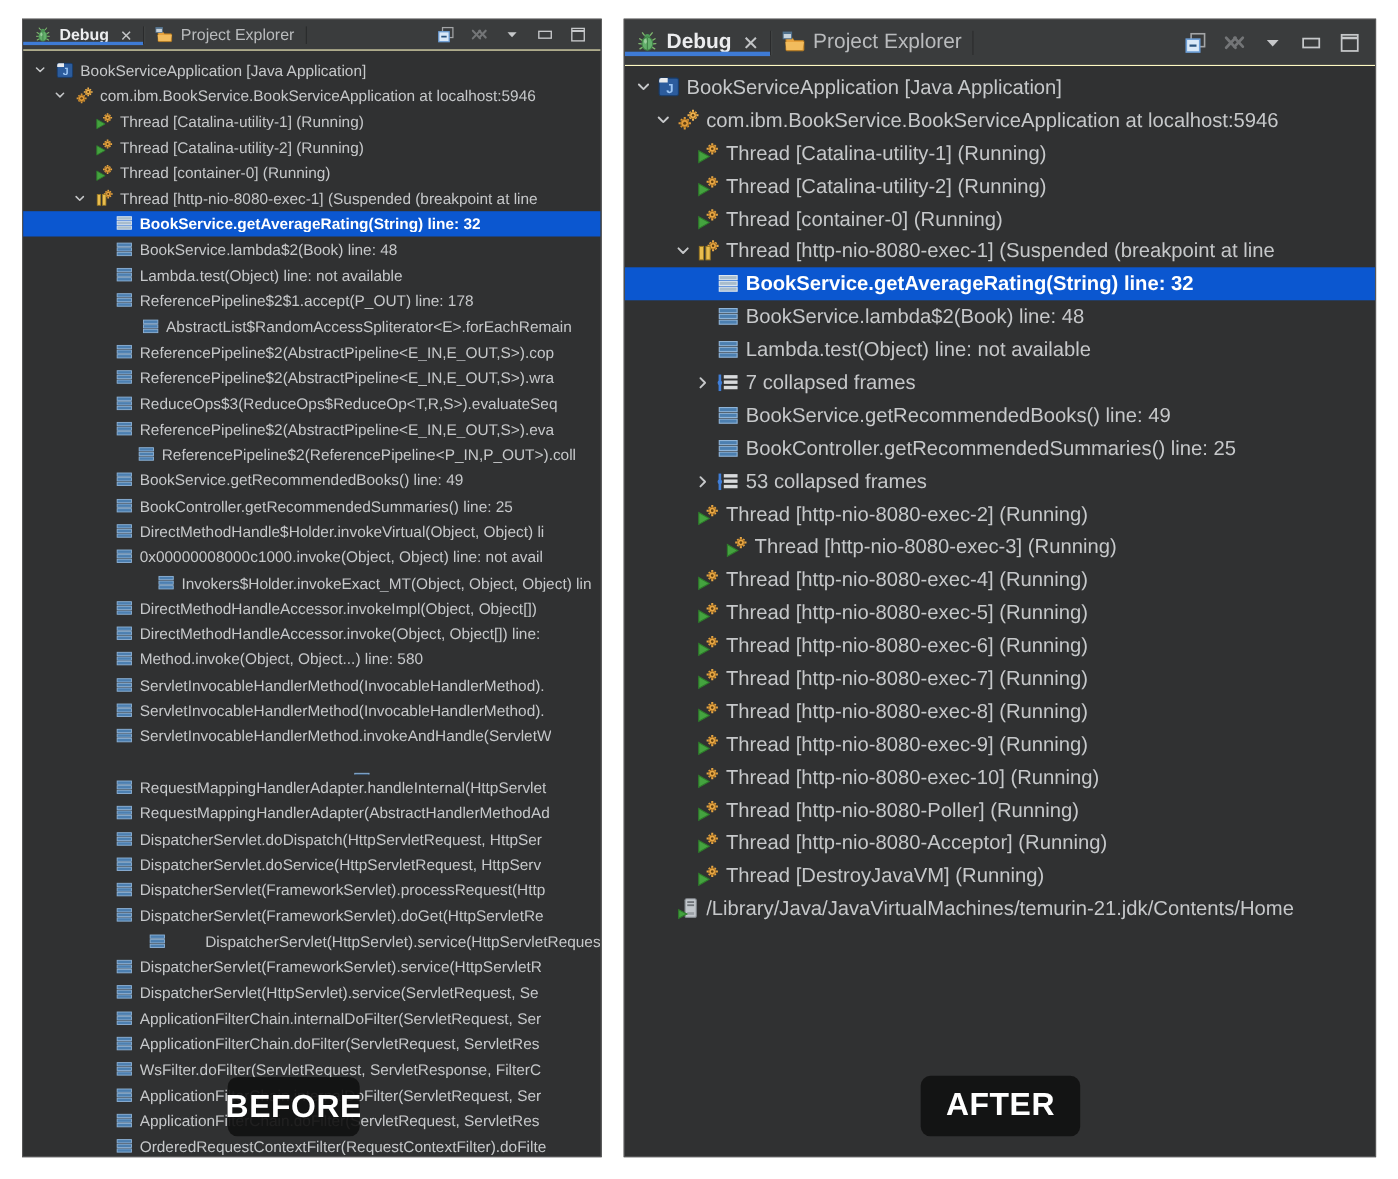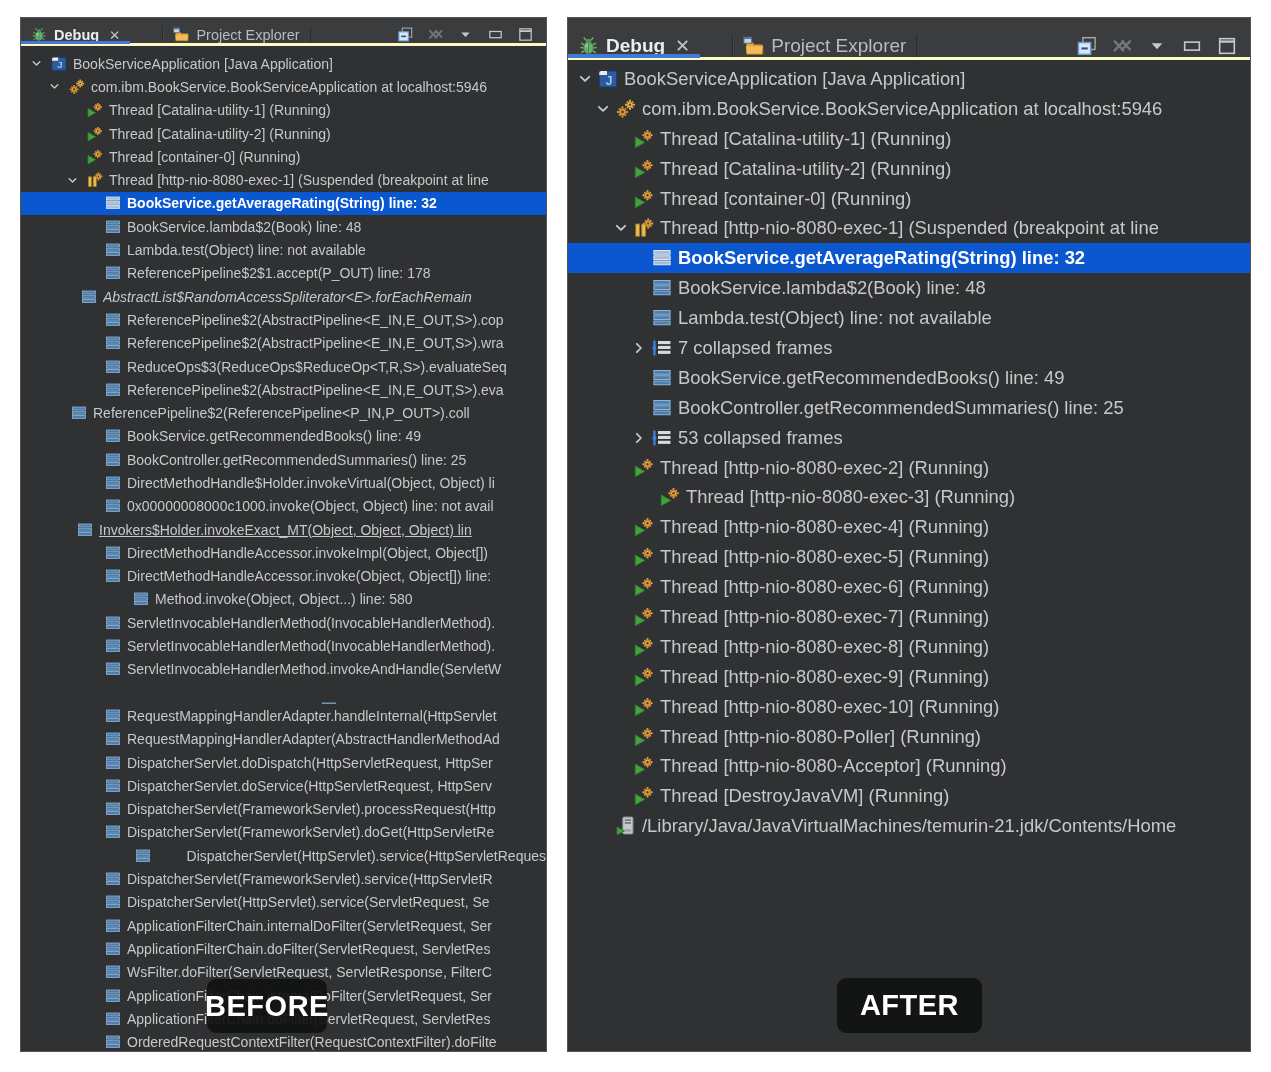--- a/index.html
+++ b/index.html
@@ -7,21 +7,21 @@
   .stage { position:relative; width:1271px; height:1072px; background:#ffffff; overflow:hidden; }
 
   .panel { position:absolute; background:var(--panel-bg); border:1px solid #565656; overflow:hidden; }
   .panel-before { left:20px; top:17px; width:527px; height:1035px; }
   .panel-after  { left:567px; top:17px; width:684px; height:1035px; }
 
   
   .panel.small { --rh:23.3px; --fs:14px;   --is:16px; --tabh:28px; --tabfs:14.5px; --chev:11px; --tabicon:16px; --toolicon:17px; --underh:3px; --treepad:6px; }
   .panel.big   { --rh:29.9px; --fs:18.4px; --is:20px; --tabh:42px; --tabfs:19px;   --chev:14px; --tabicon:21px; --toolicon:22px; --underh:4px; --treepad:4px; }
 
-  .tabbar { display:flex; align-items:flex-end; height:var(--tabh); background:var(--tabbar-bg); border-bottom:3px solid #fef9c3;gap:32px; }
+  .tabbar { display:flex; align-items:center; height:var(--tabh); background:var(--tabbar-bg); border-bottom:1px solid #fef9c3; }
   .tab { position:relative; display:flex; align-items:center; gap:7px; padding:0 10px; white-space:nowrap; cursor:default; }
   .tab.active::after { content:""; position:absolute; left:0; right:0; bottom:-1px; height:var(--underh); background:var(--underline); }
   .tab .tab-label { font-size:var(--tabfs); color:#b9bbbd; }
   .tab.active .tab-label { color:#ecedef; font-weight:bold; }
   .tab .tclose { color:#c2c4c6; font-size:calc(var(--tabfs) - 1px); padding-left:3px; }
   .tab.pe { border-left:1px solid #2a2b2c; border-right:1px solid #2a2b2c; box-shadow:inset 1px 0 0 #454748; }
   .tabicon { width:var(--tabicon); height:var(--tabicon); display:flex; }
   .tabicon svg, .toolicon svg, .ticon svg, .chevslot svg { display:block; width:100%; height:100%; }
 
   .toolbar { margin-left:auto; display:flex; align-items:center; gap:13px; padding-right:12px; }
@@ -296,21 +296,21 @@
             <svg viewBox="0 0 16 16">
               <g fill="#4c7fb0" stroke="#8fb4d8" stroke-width="0.8">
     <rect x="1.5" y="2" width="13" height="3"></rect>
                 <rect x="1.5" y="6.2" width="13" height="3"></rect>
                 <rect x="1.5" y="10.4" width="13" height="3"></rect>
               </g>
             </svg>
           </span>
           <span class="lbl">ReferencePipeline$2$1.accept(P_OUT) line: 178</span>
         </div>
-        <div class="row" style="padding-left: 40px; font-style: italic;">
+        <div class="row" style="padding-left: 88px;">
           <span class="chevslot"></span>
           <span class="ticon">
             <svg viewBox="0 0 16 16">
               <g fill="#4c7fb0" stroke="#8fb4d8" stroke-width="0.8">
     <rect x="1.5" y="2" width="13" height="3"></rect>
                 <rect x="1.5" y="6.2" width="13" height="3"></rect>
                 <rect x="1.5" y="10.4" width="13" height="3"></rect>
               </g>
             </svg>
           </span>
@@ -361,21 +361,21 @@
             <svg viewBox="0 0 16 16">
               <g fill="#4c7fb0" stroke="#8fb4d8" stroke-width="0.8">
     <rect x="1.5" y="2" width="13" height="3"></rect>
                 <rect x="1.5" y="6.2" width="13" height="3"></rect>
                 <rect x="1.5" y="10.4" width="13" height="3"></rect>
               </g>
             </svg>
           </span>
           <span class="lbl">ReferencePipeline$2(AbstractPipeline&lt;E_IN,E_OUT,S&gt;).eva</span>
         </div>
-        <div class="row" style="padding-left: 30px;">
+        <div class="row" style="padding-left: 84px;">
           <span class="chevslot"></span>
           <span class="ticon">
             <svg viewBox="0 0 16 16">
               <g fill="#4c7fb0" stroke="#8fb4d8" stroke-width="0.8">
     <rect x="1.5" y="2" width="13" height="3"></rect>
                 <rect x="1.5" y="6.2" width="13" height="3"></rect>
                 <rect x="1.5" y="10.4" width="13" height="3"></rect>
               </g>
             </svg>
           </span>
@@ -426,21 +426,21 @@
             <svg viewBox="0 0 16 16">
               <g fill="#4c7fb0" stroke="#8fb4d8" stroke-width="0.8">
     <rect x="1.5" y="2" width="13" height="3"></rect>
                 <rect x="1.5" y="6.2" width="13" height="3"></rect>
                 <rect x="1.5" y="10.4" width="13" height="3"></rect>
               </g>
             </svg>
           </span>
           <span class="lbl">0x00000008000c1000.invoke(Object, Object) line: not avail</span>
         </div>
-        <div class="row" style="padding-left: 36px; text-decoration: underline;">
+        <div class="row" style="padding-left: 102px;">
           <span class="chevslot"></span>
           <span class="ticon">
             <svg viewBox="0 0 16 16">
               <g fill="#4c7fb0" stroke="#8fb4d8" stroke-width="0.8">
     <rect x="1.5" y="2" width="13" height="3"></rect>
                 <rect x="1.5" y="6.2" width="13" height="3"></rect>
                 <rect x="1.5" y="10.4" width="13" height="3"></rect>
               </g>
             </svg>
           </span>
@@ -465,21 +465,21 @@
             <svg viewBox="0 0 16 16">
               <g fill="#4c7fb0" stroke="#8fb4d8" stroke-width="0.8">
     <rect x="1.5" y="2" width="13" height="3"></rect>
                 <rect x="1.5" y="6.2" width="13" height="3"></rect>
                 <rect x="1.5" y="10.4" width="13" height="3"></rect>
               </g>
             </svg>
           </span>
           <span class="lbl">DirectMethodHandleAccessor.invoke(Object, Object[]) line:</span>
         </div>
-        <div class="row" style="padding-left: 92px;">
+        <div class="row" style="padding-left: 64px;">
           <span class="chevslot"></span>
           <span class="ticon">
             <svg viewBox="0 0 16 16">
               <g fill="#4c7fb0" stroke="#8fb4d8" stroke-width="0.8">
     <rect x="1.5" y="2" width="13" height="3"></rect>
                 <rect x="1.5" y="6.2" width="13" height="3"></rect>
                 <rect x="1.5" y="10.4" width="13" height="3"></rect>
               </g>
             </svg>
           </span>

